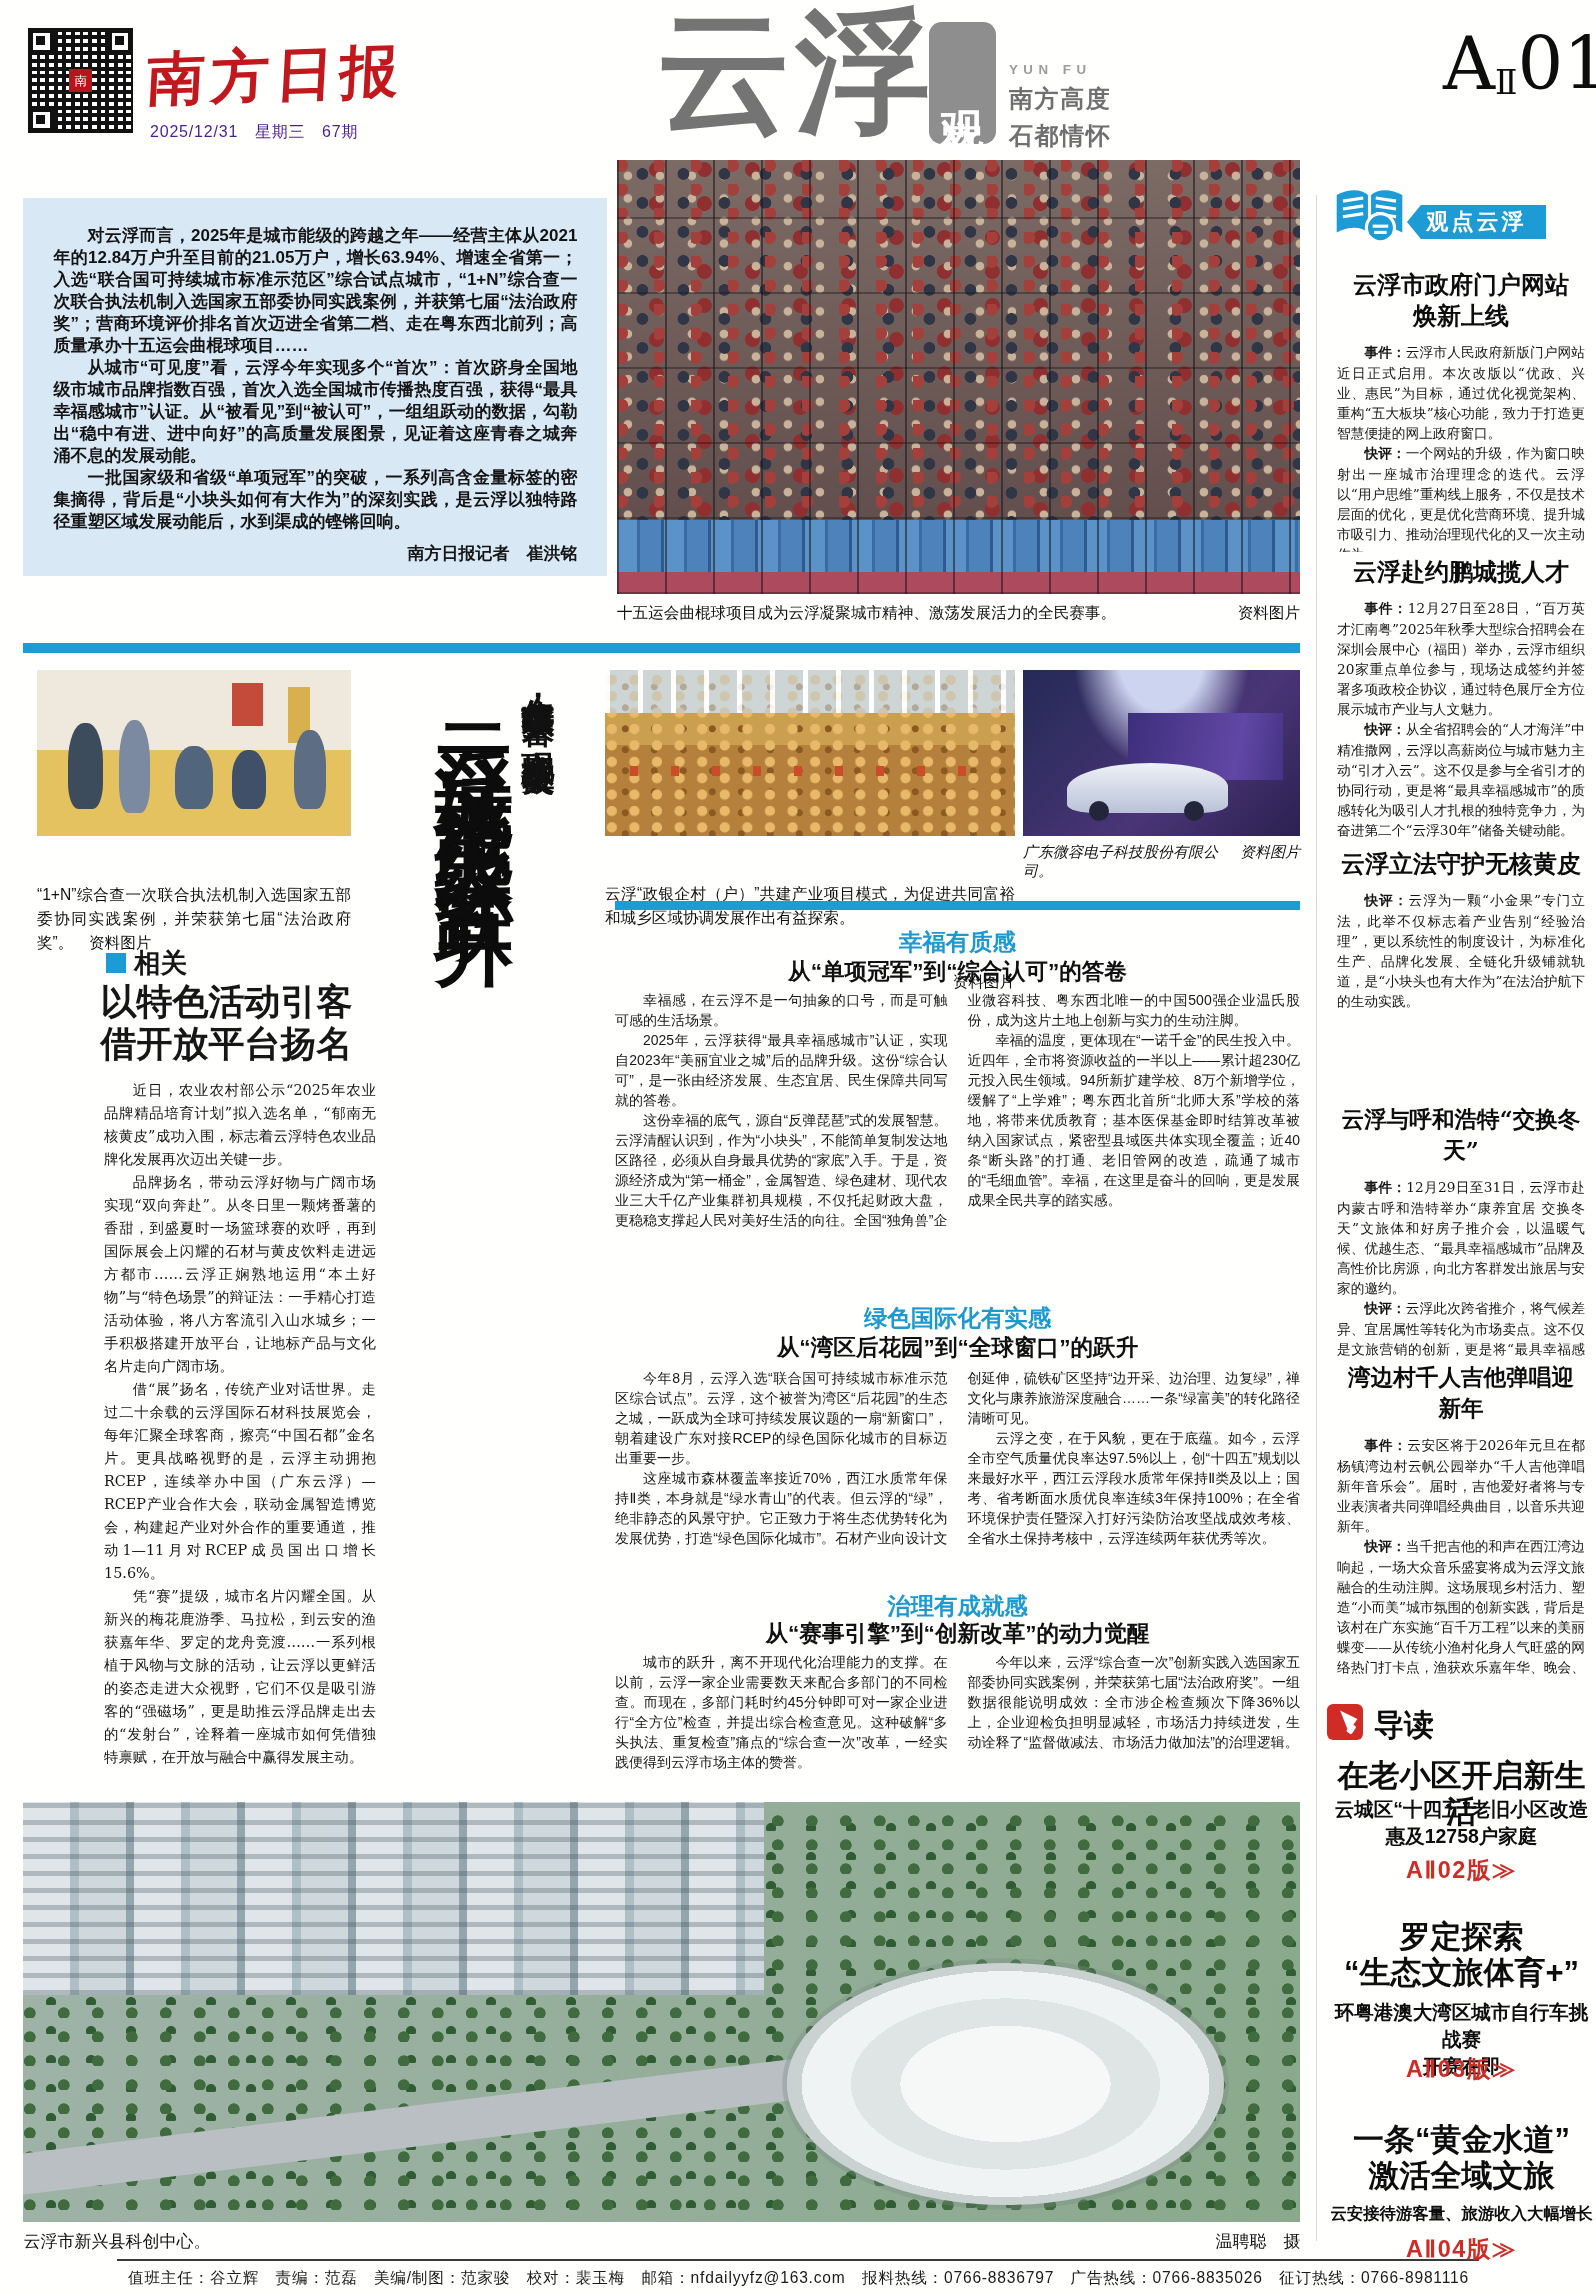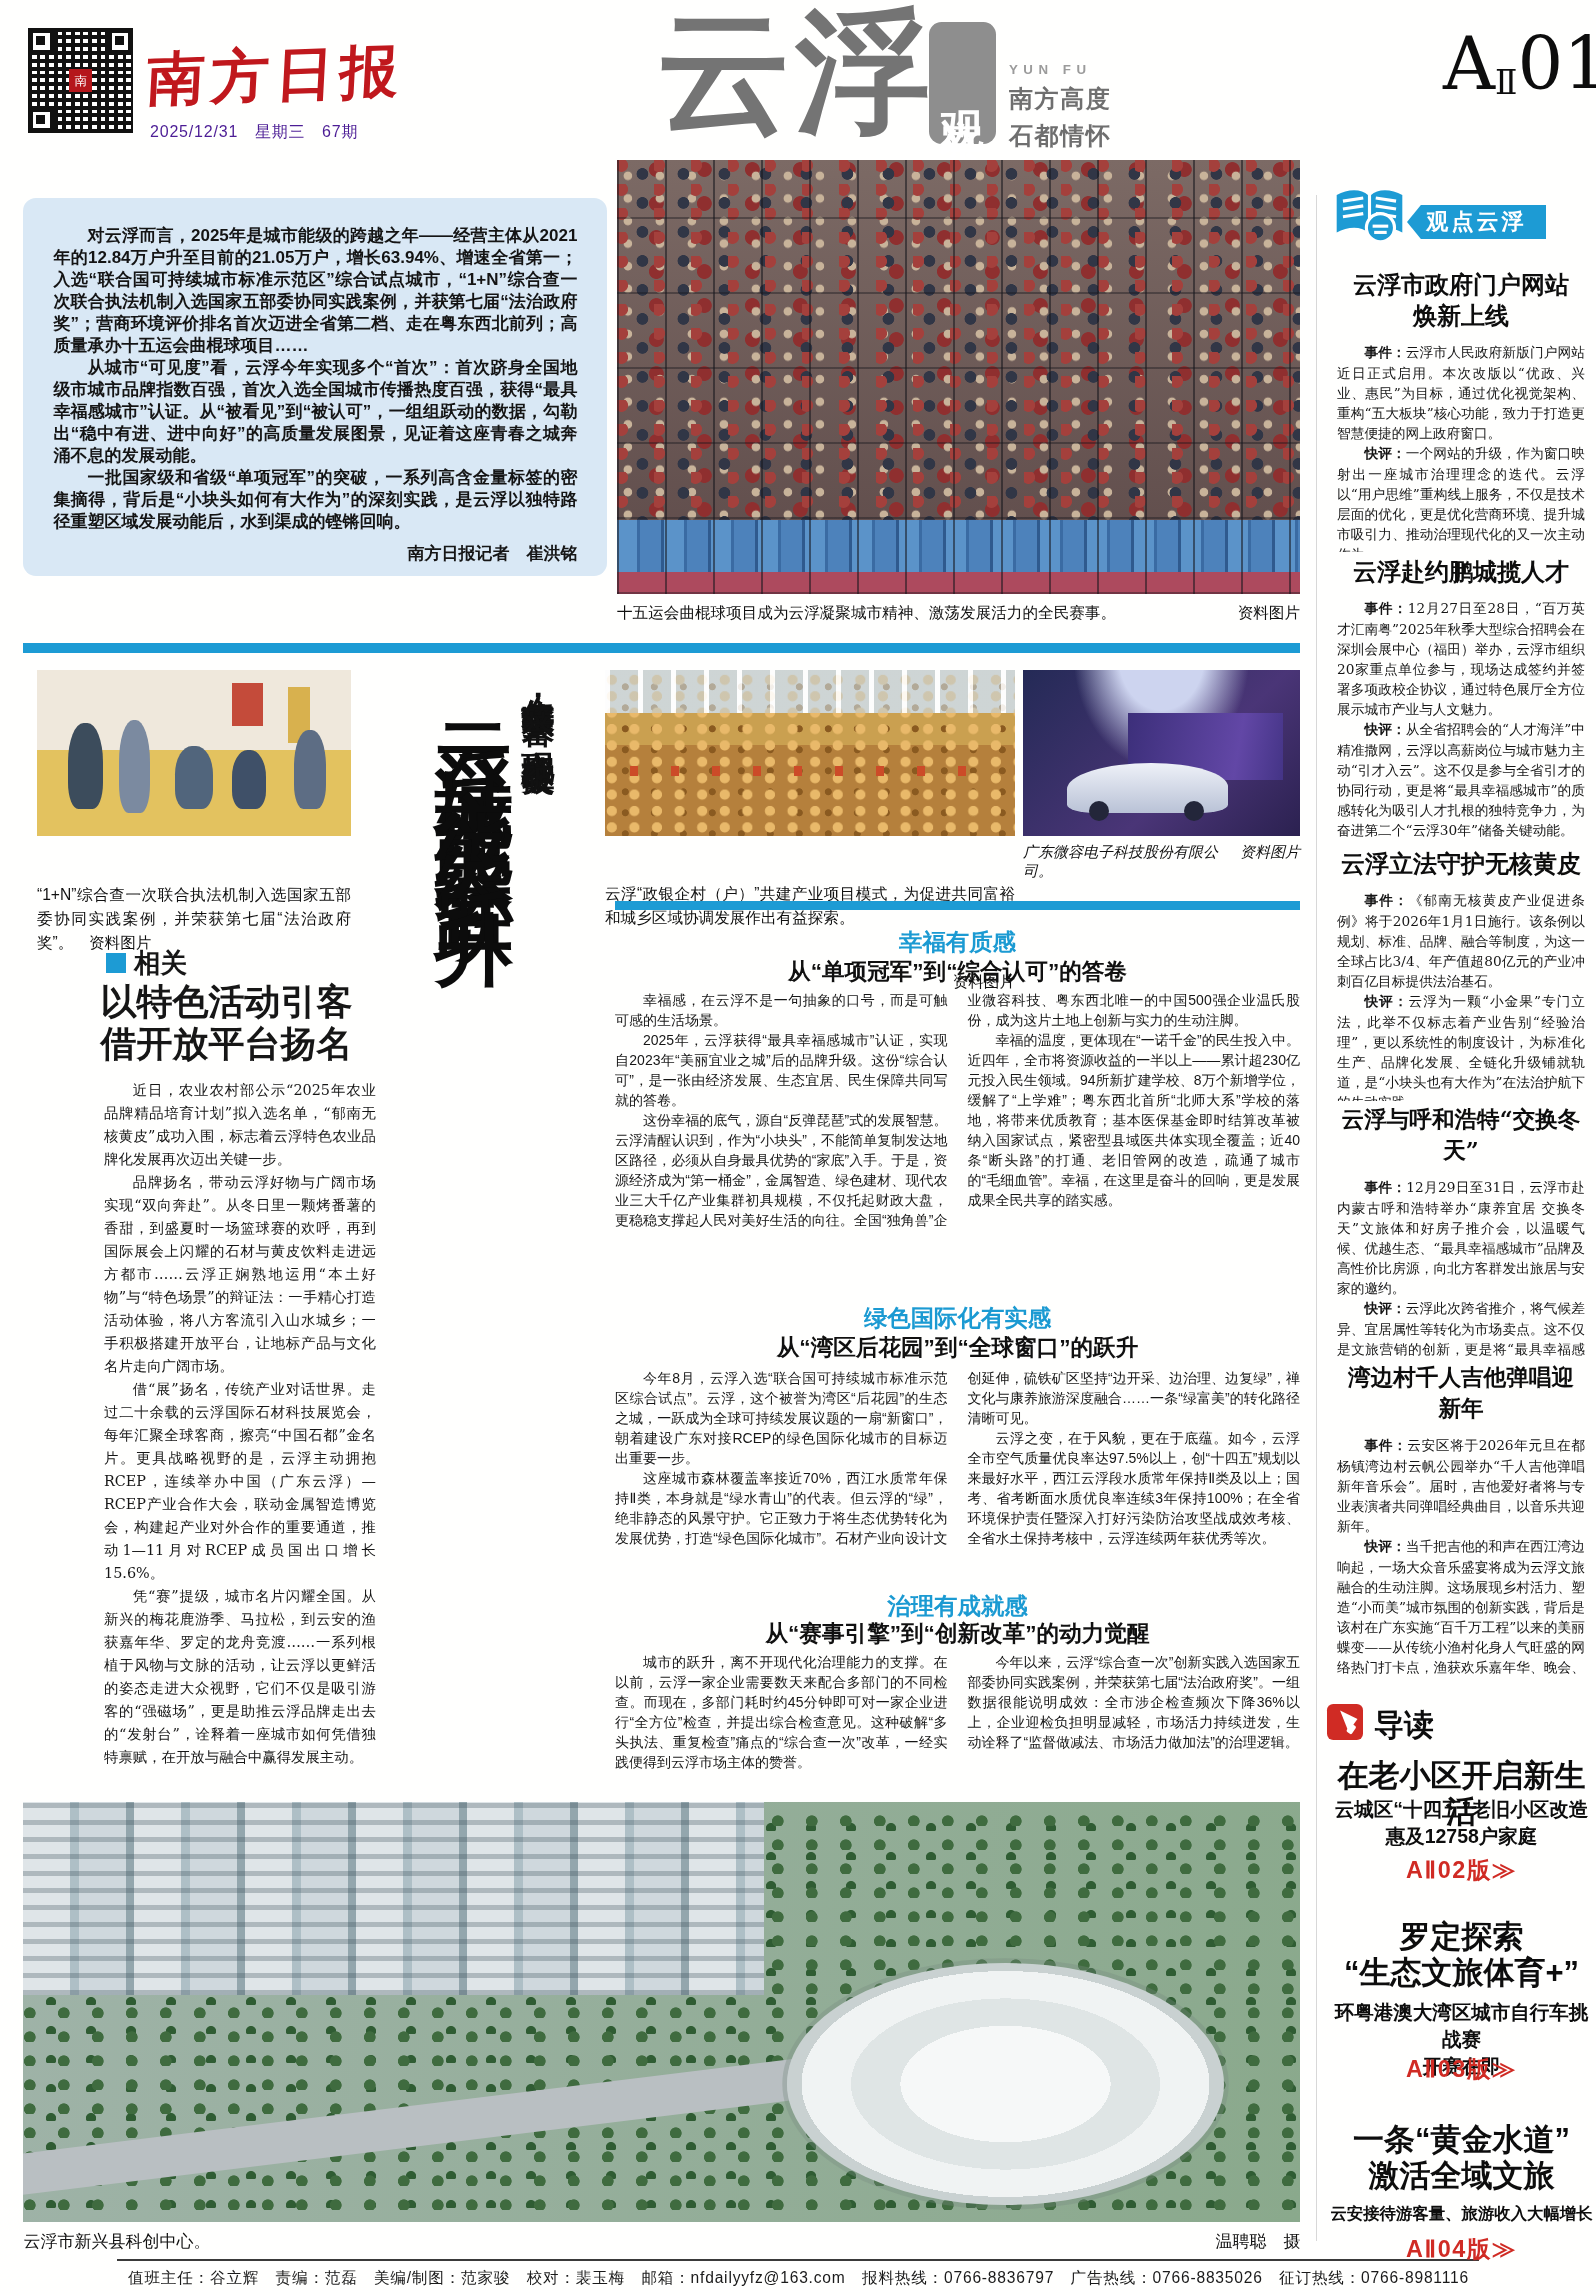--- a/index.html
+++ b/index.html
@@ -24,21 +24,21 @@
            letter-spacing:7.8px;line-height:67px;}
   #m-tags{left:1009px;top:62px;}
   #m-yunfu{font-size:13.3px;color:#9b9b9b;letter-spacing:5.5px;font-weight:700;}
   .m-tagline{font-size:24px;color:#6f6f6f;margin-top:5.5px;font-weight:600;letter-spacing:1.6px;}
   #pagenum{left:1443px;top:22px;font-family:"DejaVu Serif",serif;color:#0d0d0d;}
   #pagenum .big{font-size:72px;font-weight:400;}
   #pagenum .roman{font-size:33px;vertical-align:-4.7px;}
 
   
   #introbox{left:23.4px;top:198px;width:584px;height:378px;background:#d9e8f5;box-sizing:border-box;
-            padding:26.5px 30px 0 30px;border-radius:13px;}
+            padding:26.5px 30px 0 30px;}
   #introbox p{margin:0;font-size:17px;font-weight:700;line-height:22px;text-align:justify;
               text-indent:2em;color:#141414;}
   #intro-byline{margin-top:9.4px;text-align:right;font-size:17px;font-weight:700;}
 
   
   .photo{overflow:hidden;}
   #topphoto{left:617px;top:160px;width:683px;height:434px;background:
      radial-gradient(circle at 12% 22%,#a4403c 0 6.2px,transparent 7px),
      radial-gradient(circle at 62% 48%,#313646 0 5.5px,transparent 6.2px),
      radial-gradient(circle at 34% 70%,#c8b39a 0 3.9px,transparent 4.7px),
@@ -322,21 +322,20 @@
   <div class="abs sb-article" id="sba2">
     <div class="sb-title">云浮赴约鹏城揽人才</div>
     <div class="sb-body">
       <p><b>事件：</b><span>12月27日至28日，“百万英才汇南粤”2025年秋季大型综合招聘会在深圳会展中心（福田）举办，云浮市组织20家重点单位参与，现场达成签约并签署多项政校企协议，通过特色展厅全方位展示城市产业与人文魅力。</span></p>
       <p><b>快评：</b><span>从全省招聘会的“人才海洋”中精准撒网，云浮以高薪岗位与城市魅力主动“引才入云”。这不仅是参与全省引才的协同行动，更是将“最具幸福感城市”的质感转化为吸引人才扎根的独特竞争力，为奋进第二个“云浮30年”储备关键动能。</span></p>
     </div>
   </div>
   <div class="abs sb-article" id="sba3">
     <div class="sb-title">云浮立法守护无核黄皮</div>
     <div class="sb-body">
-      <p><b>事件：</b><span>《郁南无核黄皮产业促进条例》将于2026年1月1日施行。该条例以规划、标准、品牌、融合等制度，为这一全球占比3/4、年产值超80亿元的产业冲刺百亿目标提供法治基石。</span></p>
       <p><b>快评：</b><span>云浮为一颗“小金果”专门立法，此举不仅标志着产业告别“经验治理”，更以系统性的制度设计，为标准化生产、品牌化发展、全链化升级铺就轨道，是“小块头也有大作为”在法治护航下的生动实践。</span></p>
     </div>
   </div>
   <div class="abs sb-article" id="sba4">
     <div class="sb-title" style="font-size:22.6px">云浮与呼和浩特“交换冬天”</div>
     <div class="sb-body">
       <p><b>事件：</b><span>12月29日至31日，云浮市赴内蒙古呼和浩特举办“康养宜居 交换冬天”文旅体和好房子推介会，以温暖气候、优越生态、“最具幸福感城市”品牌及高性价比房源，向北方客群发出旅居与安家的邀约。</span></p>
       <p><b>快评：</b><span>云浮此次跨省推介，将气候差异、宜居属性等转化为市场卖点。这不仅是文旅营销的创新，更是将“最具幸福感城市”的生态宜居优势，精准对接到更广阔客群需求的城市品牌深度实践，展现“小块头”主动出击、链接资源的开放姿态。</span></p>
     </div>
   </div>

